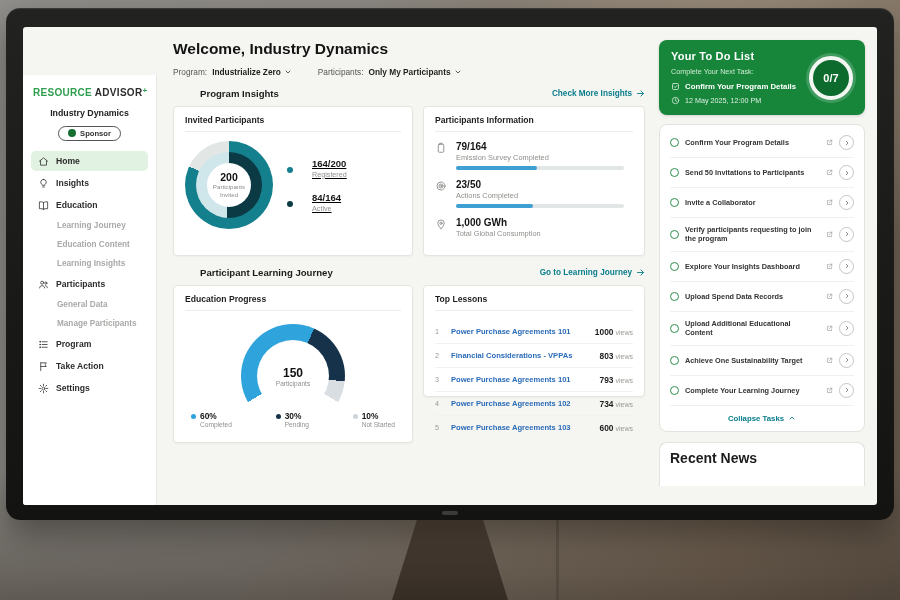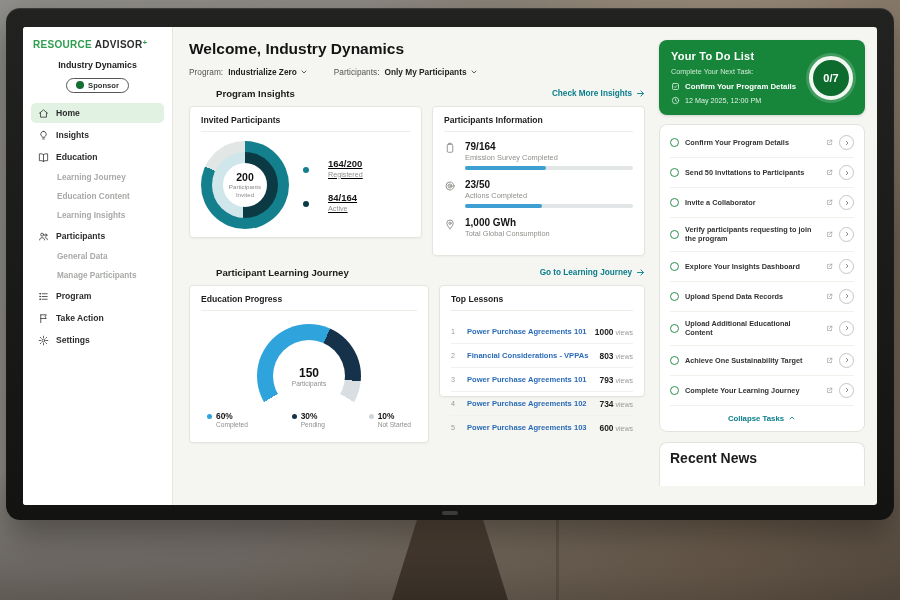--- a/index.html
+++ b/index.html
@@ -11,21 +11,21 @@
   .wall-line{position:absolute;left:556px;top:514px;width:3px;height:86px;background:rgba(30,24,18,.22);}
   .stand{position:absolute;left:392px;top:518px;width:116px;height:82px;
     background:linear-gradient(180deg,#5a4c40,#3c332b);clip-path:polygon(22% 0,78% 0,100% 100%,0 100%);}
   .monitor{position:absolute;left:6px;top:8px;width:888px;height:512px;border-radius:14px;
     background:linear-gradient(180deg,#222221,#131312);
     box-shadow:0 14px 34px rgba(20,15,10,.45), inset 0 1px 1px rgba(255,255,255,.12);}
   .bezel-dot{position:absolute;left:50%;transform:translateX(-50%);bottom:5px;width:16px;height:4px;border-radius:2px;background:#3b3b39;}
   .screen{position:absolute;left:17px;top:19px;width:854px;height:478px;background:#f5f5f1;border-radius:3px;overflow:hidden;display:flex;}
 
   
-  .sidebar{width:150px;background:#fff;border-right:1px solid #e6e6e0;padding:10px 8px 0;box-sizing:border-box;flex:none;}
+  .sidebar{width:134px;background:#fff;border-right:1px solid #e6e6e0;padding:10px 8px 0;box-sizing:border-box;flex:none;margin-top:48px;}
   .brand{font-size:10px;font-weight:800;letter-spacing:.3px;margin:2px 0 10px 2px;white-space:nowrap;}
   .brand-1{color:#2f9e4f;} .brand-2{color:#2d2d2d;}
   .brand-plus{color:#2f9e4f;font-size:8px;position:relative;top:-3px;}
   .org{text-align:center;margin-bottom:10px;}
   .org-name{font-size:8.8px;font-weight:700;color:#222;margin-bottom:5px;}
   .org-badge{display:inline-flex;align-items:center;gap:4px;border:1px solid #555;border-radius:10px;padding:2px 9px;font-size:7.6px;font-weight:700;color:#333;}
   .badge-dot{width:8px;height:8px;border-radius:50%;background:#136e31;display:inline-block;}
   .nav{list-style:none;margin:0;padding:0;}
   .nav-item{display:flex;align-items:center;gap:7px;height:20px;padding:0 7px;border-radius:5px;
     font-size:8.6px;font-weight:700;color:#2c2c2c;margin-bottom:2px;cursor:pointer;}
@@ -41,21 +41,21 @@
   .filter{display:flex;align-items:center;gap:5px;font-size:8.3px;color:#555;cursor:pointer;}
   .filter-value{font-weight:800;color:#1f1f1f;display:flex;align-items:center;gap:3px;}
   .chev{width:8px;height:8px;color:#333;}
   .section-row{display:flex;justify-content:space-between;align-items:center;margin:2px 0 7px;padding-left:27px;}
   .section-title{font-size:9.6px;font-weight:800;color:#1c1c1c;}
   .section-link{display:flex;align-items:center;gap:4px;font-size:8.2px;font-weight:800;color:#0a7e8c;cursor:pointer;}
   .section-link svg{width:9px;height:9px;}
   .cards{display:flex;gap:10px;margin-bottom:11px;}
   .card{background:#fff;border:1px solid #e5e5df;border-radius:4px;padding:8px 11px;box-sizing:border-box;box-shadow:0 1px 2px rgba(0,0,0,.04);}
   .card-title{font-size:8.6px;font-weight:800;color:#1e1e1e;padding-bottom:6px;border-bottom:1px solid #edede8;margin-bottom:9px;}
-  .card-invited{width:240px;height:132px;}
+  .card-invited{width:240px;height:150px;}
   .card-info{flex:1;height:150px;}
   .card-edu{width:240px;height:158px;}
   .card-lessons{flex:1;height:112px;}
 
   .invited-body{display:flex;align-items:center;gap:14px;}
   .donut{position:relative;width:88px;height:88px;flex:none;}
   .donut-outer{position:absolute;inset:0;border-radius:50%;background:conic-gradient(#147f8d 0deg 295deg,#e2e6e5 295deg 360deg);}
   .donut-inner{position:absolute;inset:11px;border-radius:50%;background:conic-gradient(#0b3a44 0deg 184deg,#cfe7ea 184deg 360deg);}
   .donut-hole{position:absolute;inset:22px;border-radius:50%;background:#fff;display:flex;flex-direction:column;align-items:center;justify-content:center;text-align:center;}
   .donut-value{font-size:10.5px;font-weight:800;color:#111;}

